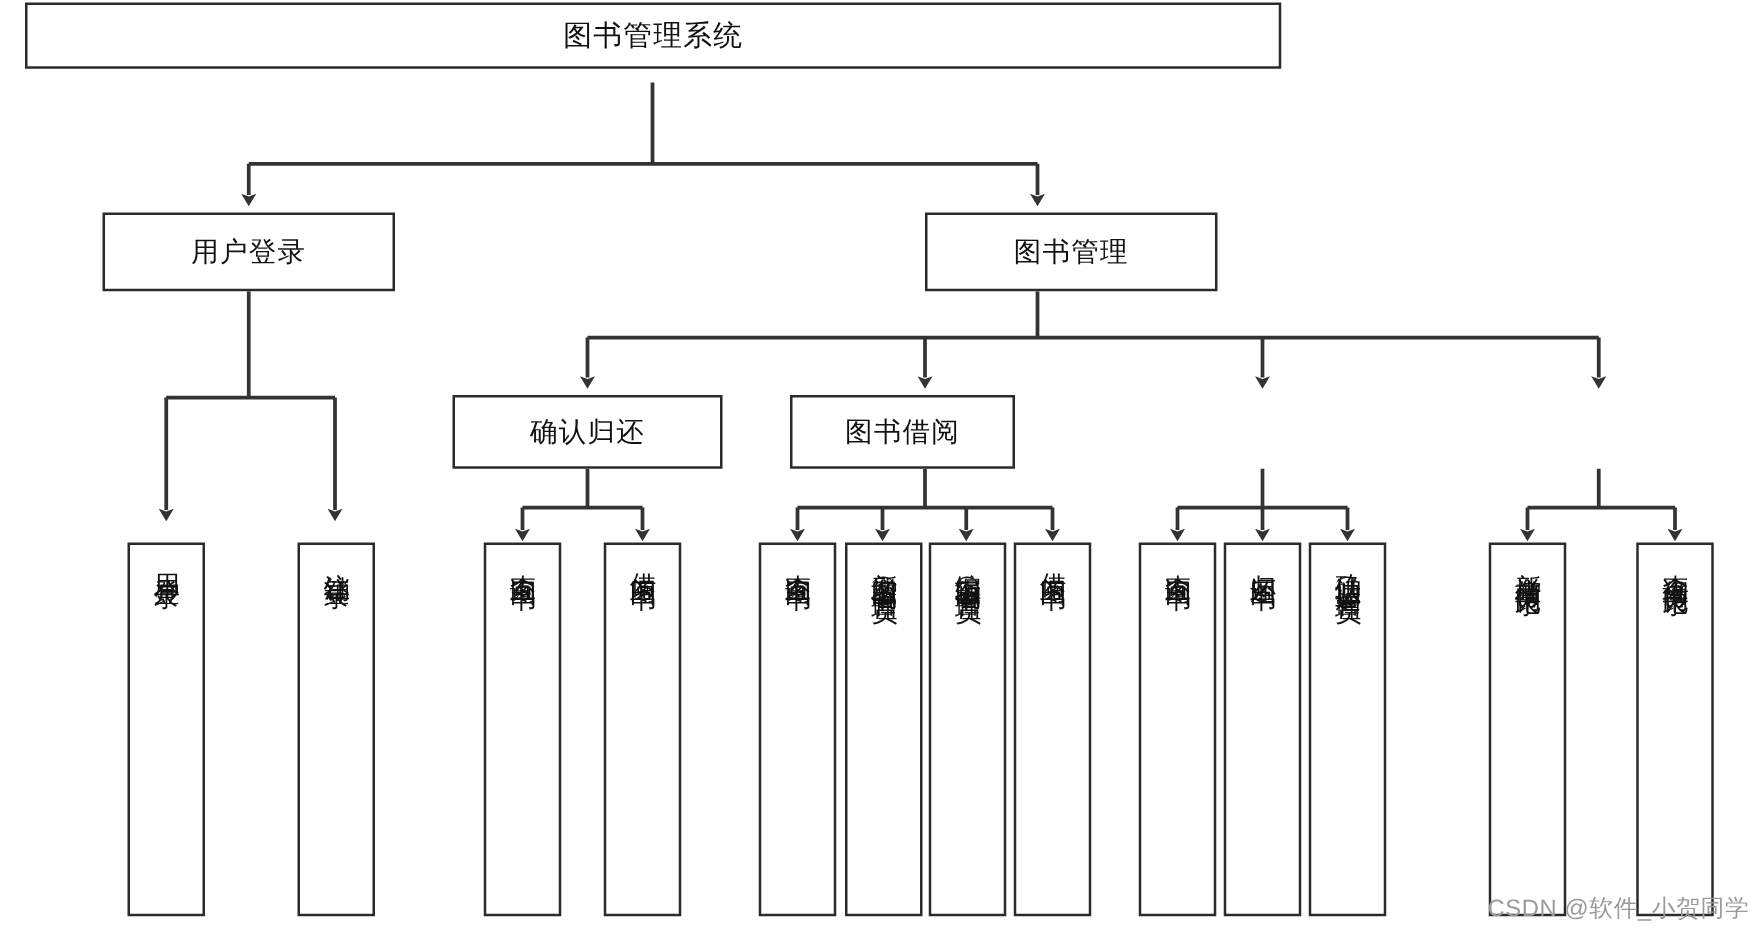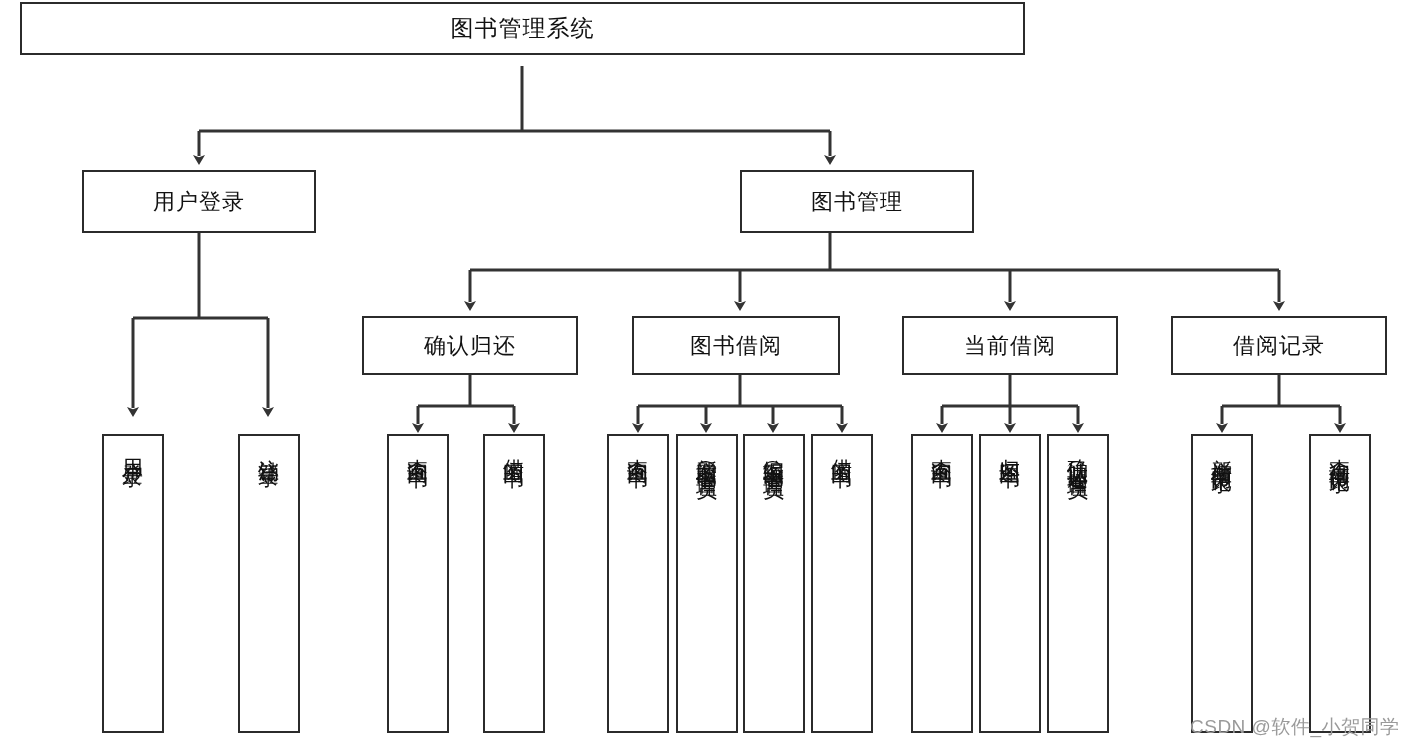--- a/index.html
+++ b/index.html
@@ -127,28 +127,22 @@
   <div class="node horiz" style="left:82px; top:170px; width:234px; height:63px;">
     <span>用户登录</span>
   </div>
   <div class="node horiz" style="left:712px; top:170px; width:234px; height:63px;margin-left:28px;">
     <span>图书管理</span>
   </div>
 
   <div class="node horiz" style="left:362px; top:316px; width:216px; height:59px;">
     <span>确认归还</span>
   </div>
-  <div class="node horiz" style="left:632px; top:316px; width:208px; height:59px;">
+  <div class="node horiz" style="left:632px; top:316px; width:180px; height:59px;">
     <span>图书借阅</span>
-  </div>
-  <div class="node horiz" style="left:902px; top:316px; width:216px; height:59px;">
-    <span>当前借阅</span>
-  </div>
-  <div class="node horiz" style="left:1171px; top:316px; width:216px; height:59px;">
-    <span>借阅记录</span>
   </div>
 
   <div class="node leaf" style="left:102px; top:434px; width:62px; height:299px;">
     <span class="vlabel">用户登录</span>
   </div>
   <div class="node leaf" style="left:238px; top:434px; width:62px; height:299px;">
     <span class="vlabel">注销登录</span>
   </div>
 
   <div class="node leaf" style="left:387px; top:434px; width:62px; height:299px;">

